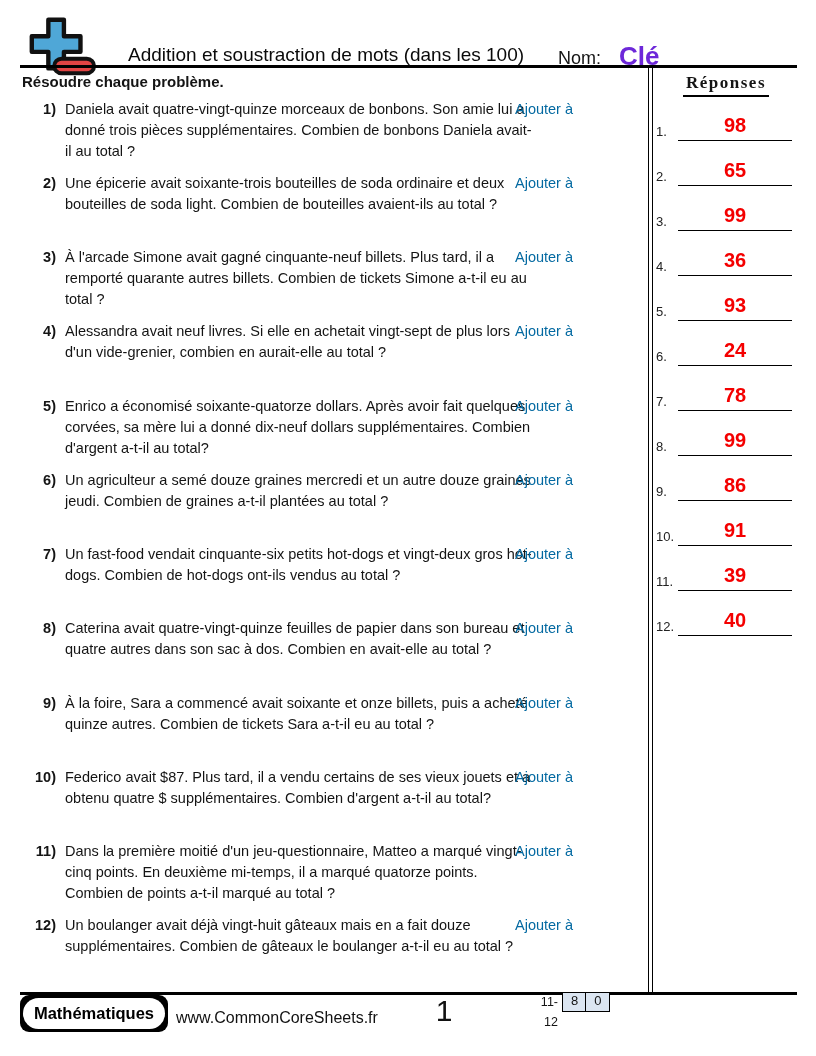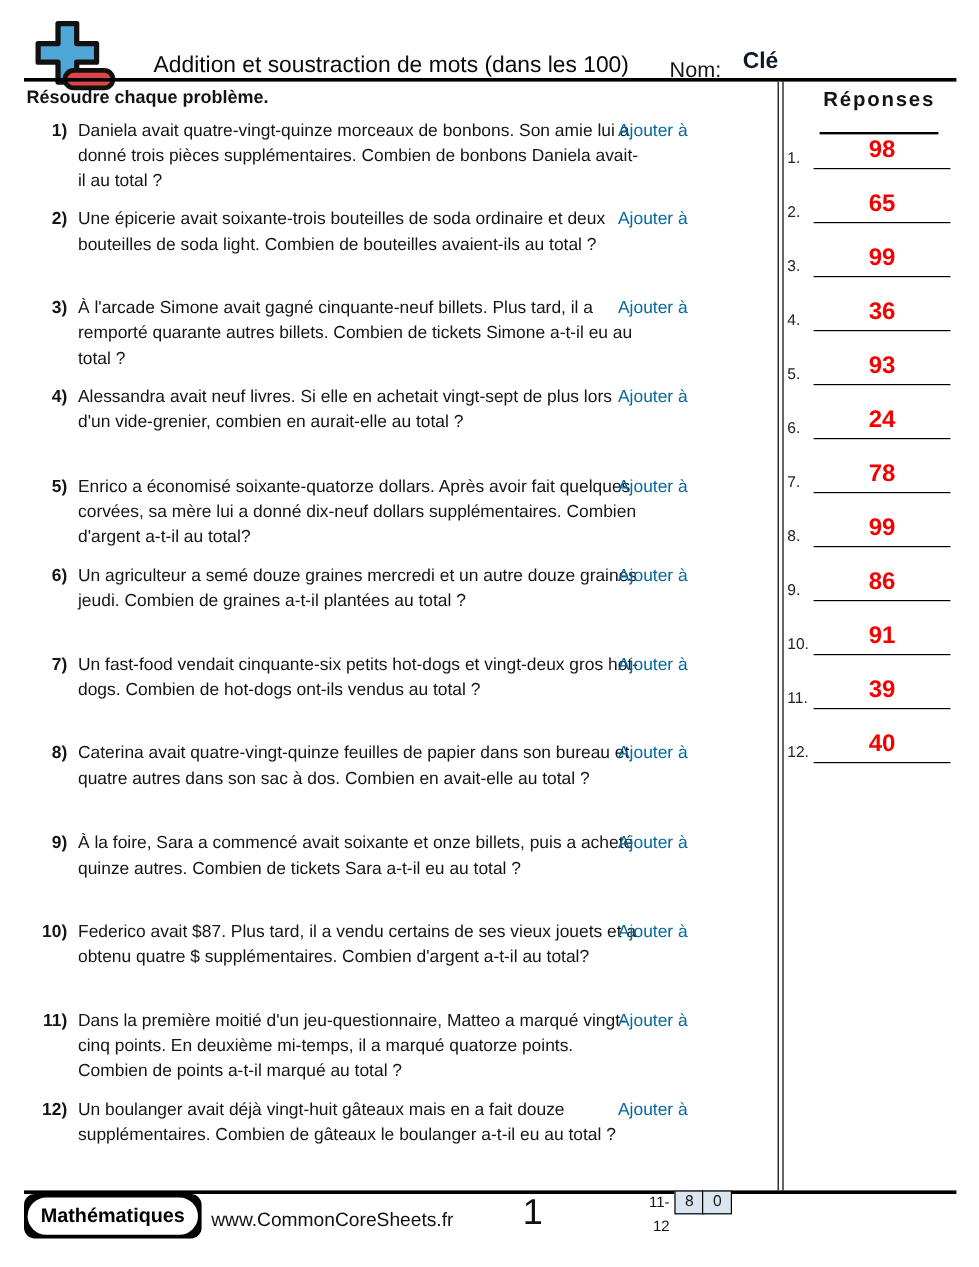--- a/index.html
+++ b/index.html
@@ -9,35 +9,35 @@
     background: #ffffff;
     font-family: "Liberation Sans", sans-serif;
     color: #141414;
     overflow: hidden;
   }
 
   
   .icon-wrap { position: absolute; left: 24px; top: 14px; }
   .page-title { position: absolute; left: 128px; top: 44px; font-size: 19px; color: #0a0a0a; }
   .name-label { position: absolute; left: 558px; top: 48px; font-size: 18px; }
-  .name-value { position: absolute; left: 619px; top: 41px; font-size: 19px; font-weight: bold; color: #0f172a; }
+  .name-value { position: absolute; left: 619px; top: 41px; font-size: 26px; font-weight: bold; color: #6d28d9; }
   .header-line { position: absolute; left: 20px; top: 65px; width: 777px; height: 3.4px; background: #000; }
   .instruction { position: absolute; left: 22px; top: 73px; font-size: 15px; font-weight: bold; }
 
   
   .problem { position: absolute; left: 28px; width: 600px; display: flex; font-size: 14.5px; line-height: 21px; }
   .pnum { flex: none; width: 28px; text-align: right; font-weight: bold; }
   .ptext { margin-left: 9px; width: 468px; }
   .phint { position: absolute; left: 487px; top: 0; color: #0369a1; white-space: nowrap; }
 
   
   .col-divider { position: absolute; left: 648px; top: 68px; width: 5.4px; height: 924px;
                  border-left: 1.9px solid #000; border-right: 1.9px solid #000; }
   .answers-title { position: absolute; left: 683px; top: 73px; font-size: 17px; font-weight: bold;
-                   letter-spacing: 1.5px; border-bottom: 2.2px solid #000; padding: 0 3px 17px 3px; }
+                   letter-spacing: 1.5px; border-bottom: 2.2px solid #000; padding: 0 3px 2px 3px; font-family: Liberation Serif, serif; }
   .answer-row { position: absolute; left: 654px; width: 142px; height: 36px; }
   .anum { position: absolute; left: 2px; bottom: 3px; font-size: 13px; color: #222; }
   .aval { position: absolute; left: 24px; right: 4px; bottom: 5px; text-align: center;
           font-size: 20px; font-weight: bold; color: #f40000; }
   .aline { position: absolute; left: 24px; right: 4px; bottom: 1px; border-bottom: 1.7px solid #000; }
 
   
   .footer-line { position: absolute; left: 20px; top: 992px; width: 777px; height: 3.2px; background: #000; }
   .brand-badge { position: absolute; left: 20px; top: 995px; width: 148px; height: 37px; background: #000; border-radius: 9px; }
   .brand-inner { position: absolute; left: 3px; right: 3px; top: 3px; bottom: 3px; background: #fff; border-radius: 16px;

